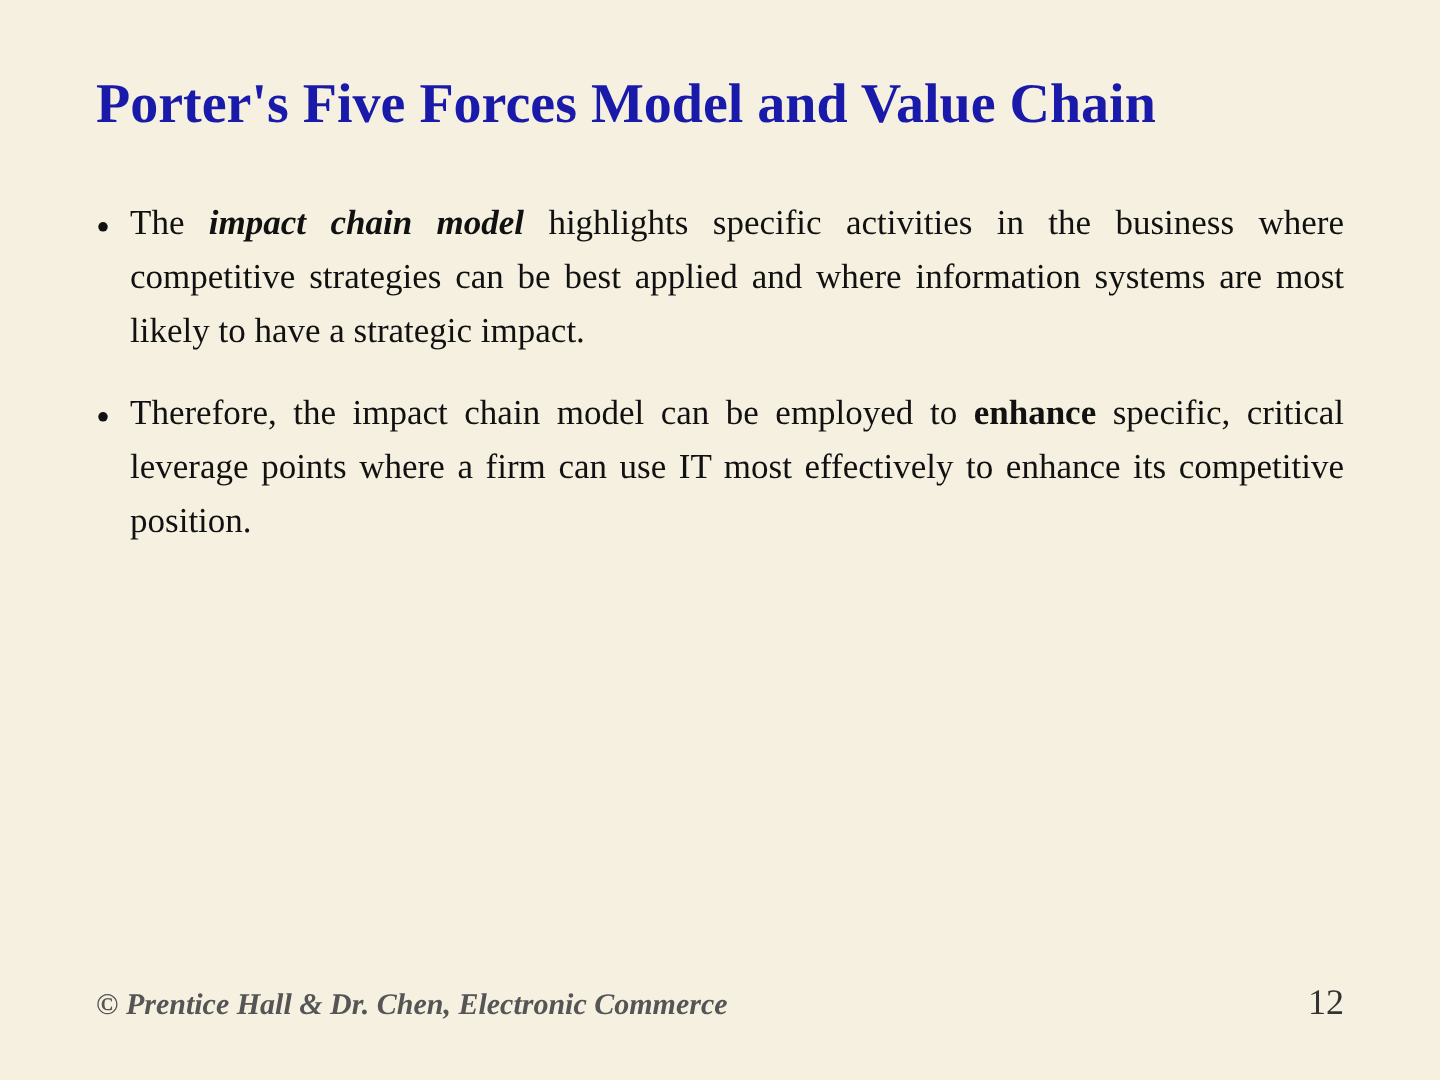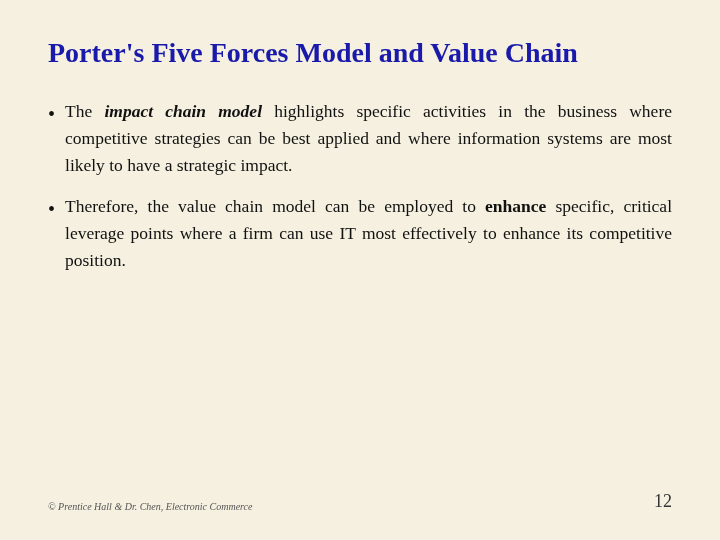--- a/index.html
+++ b/index.html
@@ -72,23 +72,24 @@
     }
 
     .footer {
       display: flex;
       justify-content: space-between;
       align-items: flex-end;
       margin-top: 12px;
     }
 
     .footer-credit {
-      font-size: 10px;
+      font-size: 15px;
       color: #555;
       font-style: italic;
+      font-weight: bold;
     }
 
     .footer-page {
       font-size: 18px;
       color: #333;
     }
   </style>
 </head>
 <body>
 
@@ -100,21 +101,21 @@
     <div class="bullet">
       <span class="bullet-dot">•</span>
       <span class="bullet-text">
         <span>The </span><span class="bold-italic">impact chain model</span><span> highlights specific activities in the business where competitive strategies can be best applied and where information systems are most likely to have a strategic impact.</span>
       </span>
     </div>
 
     <div class="bullet">
       <span class="bullet-dot">•</span>
       <span class="bullet-text">
-        <span>Therefore, the value chain model can be employed to </span><span class="bold-only">enhance</span><span> specific, critical leverage points where a firm can use IT most effectively to enhance its competitive position.</span>
+        <span>Therefore, the impact chain model can be employed to </span><span class="bold-only">enhance</span><span> specific, critical leverage points where a firm can use IT most effectively to enhance its competitive position.</span>
       </span>
     </div>
 
   </div>
 
   <div class="footer">
     <span class="footer-credit">© Prentice Hall &amp; Dr. Chen, Electronic Commerce</span>
     <span class="footer-page">12</span>
   </div>
 </div>

